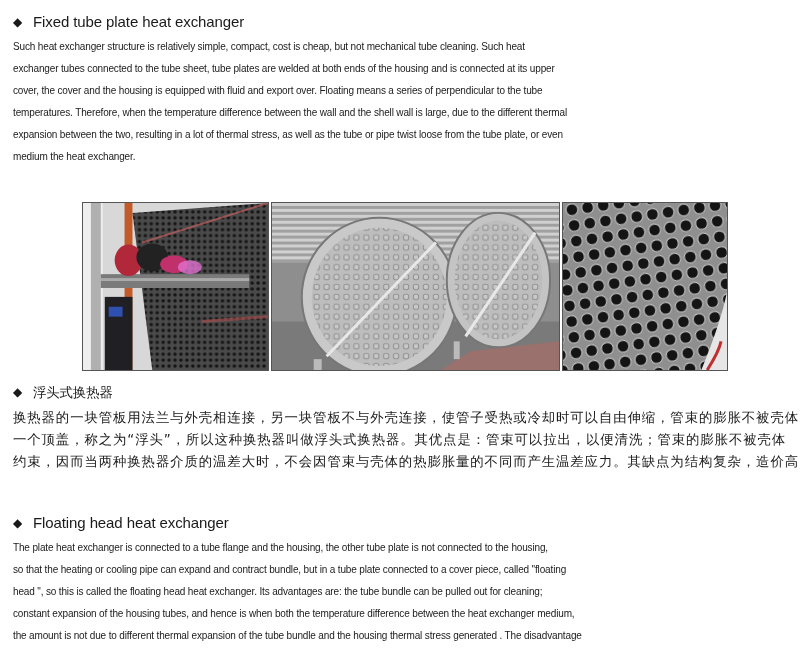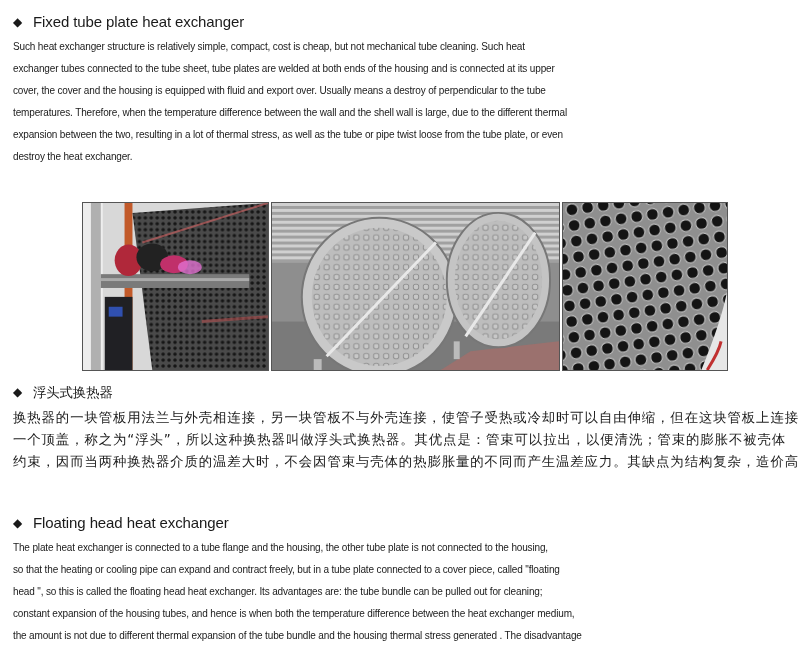--- a/index.html
+++ b/index.html
@@ -29,24 +29,24 @@
 </head>
 <body>
 
 <div class="section" style="top:8px;">
   <div class="heading">
     <span class="bullet">◆</span><span>Fixed tube plate heat exchanger</span>
   </div>
   <p class="para">
     <span class="ln">Such heat exchanger structure is relatively simple, compact, cost is cheap, but not mechanical tube cleaning. Such heat</span>
     <span class="ln">exchanger tubes connected to the tube sheet, tube plates are welded at both ends of the housing and is connected at its upper</span>
-    <span class="ln">cover, the cover and the housing is equipped with fluid and export over. Usually means a destroy of perpendicular to the tube</span>
+    <span class="ln">cover, the cover and the housing is equipped with fluid and export over. Floating means a series of perpendicular to the tube</span>
     <span class="ln">temperatures. Therefore, when the temperature difference between the wall and the shell wall is large, due to the different thermal</span>
     <span class="ln">expansion between the two, resulting in a lot of thermal stress, as well as the tube or pipe twist loose from the tube plate, or even</span>
-    <span class="ln">destroy the heat exchanger.</span>
+    <span class="ln">medium the heat exchanger.</span>
   </p>
 </div>
 
 <div class="photo" id="photo1">
   <svg viewBox="0 0 187 169" preserveAspectRatio="none">
     <defs>
       <pattern id="holes1" width="6" height="6" patternUnits="userSpaceOnUse">
         <rect width="6" height="6" fill="#4a4a4a"></rect>
         <circle cx="3" cy="3" r="1.8" fill="#151515"></circle>
       </pattern>
@@ -110,31 +110,31 @@
     <path d="M140 169 Q160 120 166 90 L166 169 Z" fill="#e6e6e6"></path>
     <path d="M146 169 Q158 150 160 140" stroke="#c03030" stroke-width="3" fill="none"></path>
   </svg>
 </div>
 
 <div class="section" style="top:378px;">
   <div class="heading">
     <span class="bullet">◆</span><span class="cjk-heading">浮头式换热器</span>
   </div>
   <p class="para cjk">
-    <span class="ln">换热器的一块管板用法兰与外壳相连接，另一块管板不与外壳连接，使管子受热或冷却时可以自由伸缩，但在这块管板上连接</span>
+    <span class="ln">换热器的一块管板用法兰与外壳相连接，另一块管板不与外壳连接，使管子受热或冷却时可以自由伸缩，管束的膨胀不被壳体</span>
     <span class="ln">一个顶盖，称之为“浮头”，所以这种换热器叫做浮头式换热器。其优点是：管束可以拉出，以便清洗；管束的膨胀不被壳体</span>
     <span class="ln">约束，因而当两种换热器介质的温差大时，不会因管束与壳体的热膨胀量的不同而产生温差应力。其缺点为结构复杂，造价高。</span>
   </p>
 </div>
 
 <div class="section" style="top:489px;margin-top:20px;">
   <div class="heading">
     <span class="bullet">◆</span><span>Floating head heat exchanger</span>
   </div>
   <p class="para">
     <span class="ln">The plate heat exchanger is connected to a tube flange and the housing, the other tube plate is not connected to the housing,</span>
-    <span class="ln">so that the heating or cooling pipe can expand and contract freely, but in a tube plate connected to a cover piece, called "floating</span>
+    <span class="ln">so that the heating or cooling pipe can expand and contract bundle, but in a tube plate connected to a cover piece, called "floating</span>
     <span class="ln">head ", so this is called the floating head heat exchanger. Its advantages are: the tube bundle can be pulled out for cleaning;</span>
     <span class="ln">constant expansion of the housing tubes, and hence is when both the temperature difference between the heat exchanger medium,</span>
     <span class="ln">the amount is not due to different thermal expansion of the tube bundle and the housing thermal stress generated . The disadvantage</span>
     <span class="ln">of complicated structure and tube cost.</span>
   </p>
 </div>
 
 </body></html>

